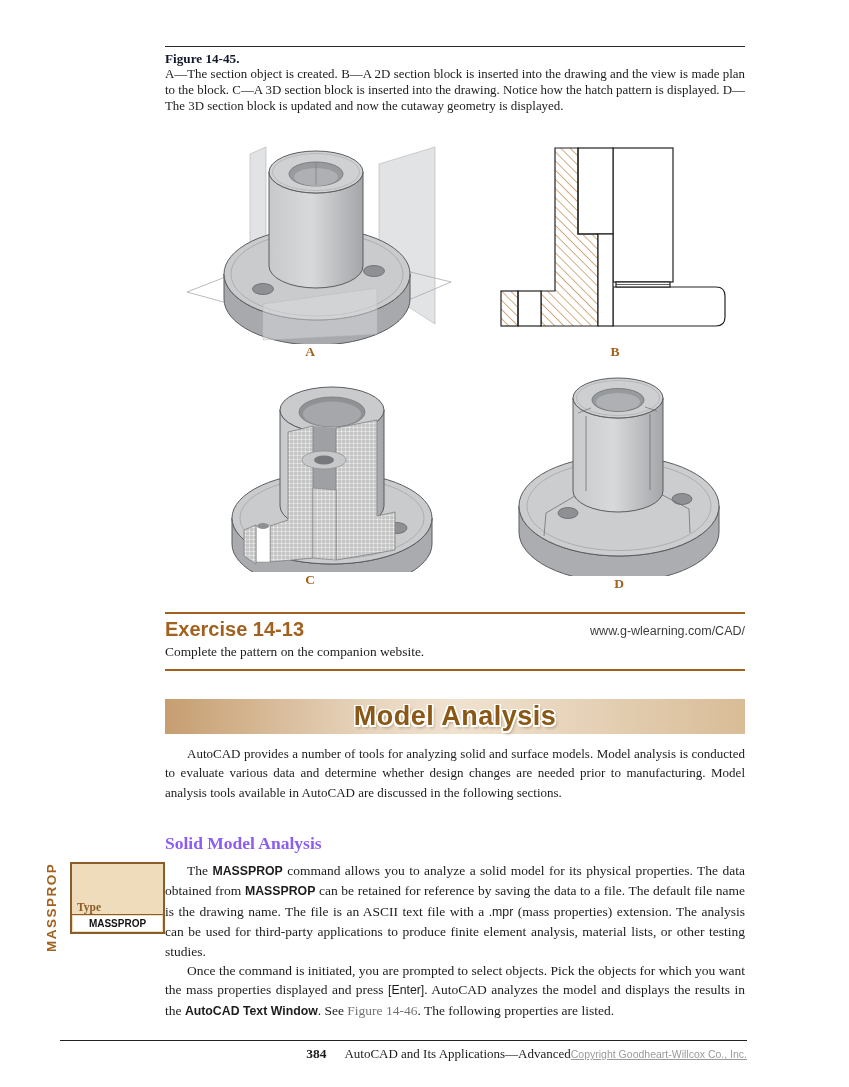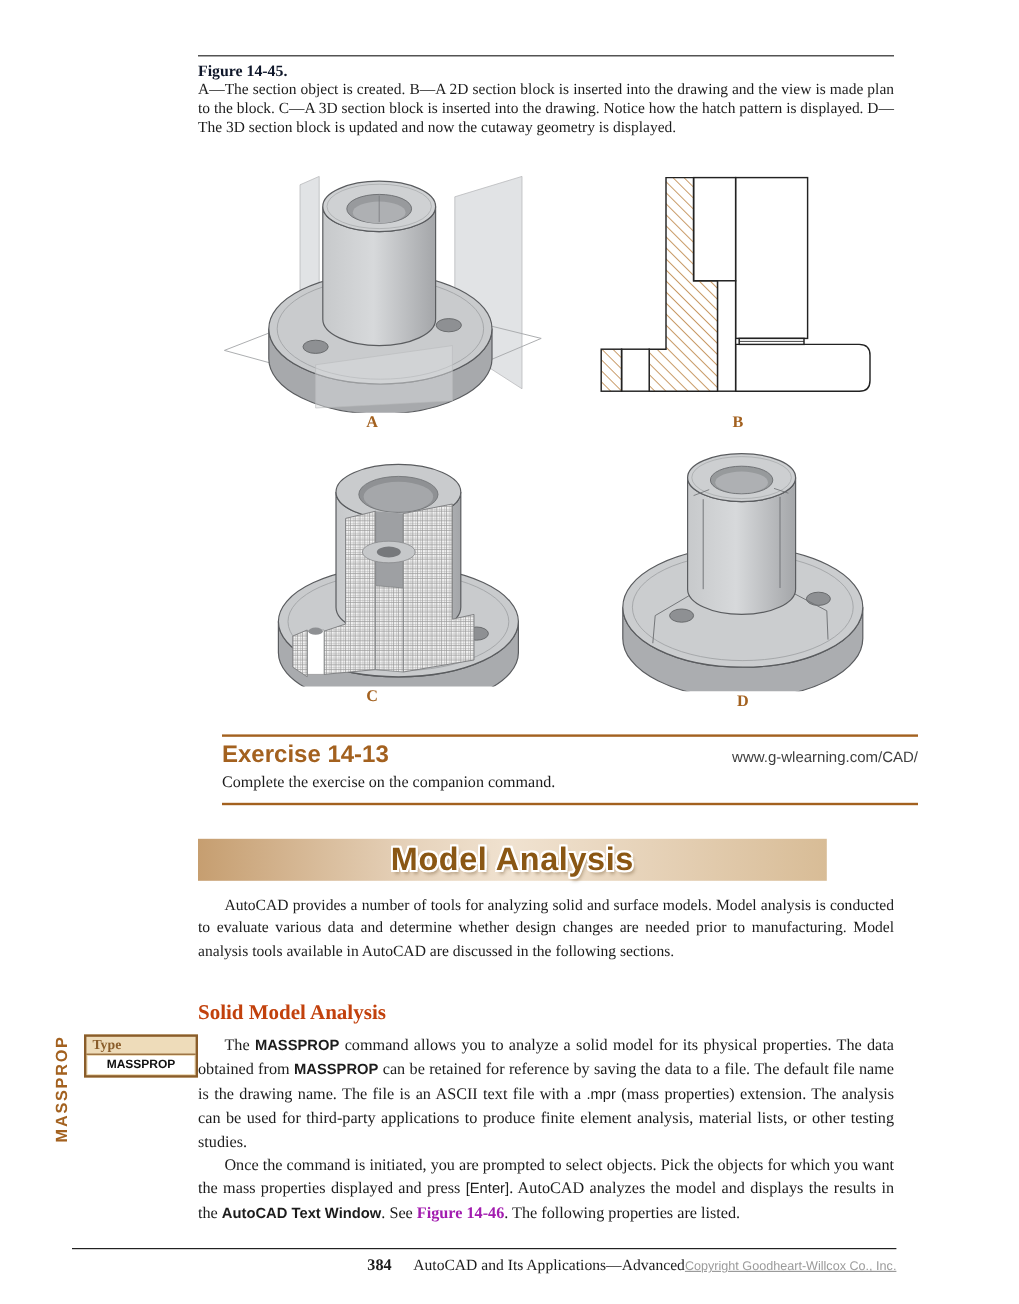--- a/index.html
+++ b/index.html
@@ -11,50 +11,50 @@
   .figcap{position:absolute;left:165px;top:46px;width:580px;}
   .figcap-rule{border-top:1.6px solid #2a2a2a;height:0;}
   .figcap-label{font-weight:bold;font-size:13.2px;color:#0f172a;margin-top:4px;}
   .figcap-text{font-size:12.9px;line-height:15.9px;text-align:justify;}
   
   .figarea{position:absolute;left:165px;top:140px;width:580px;height:458px;}
   .fig{position:absolute;}
   .fig-label{position:absolute;font-weight:bold;font-size:13.5px;color:#A3611F;text-align:center;}
   
   .exercise{position:absolute;left:165px;top:612px;width:580px;
-    border-top:2.5px solid #A3611F;border-bottom:2.5px solid #A3611F;padding:4px 0 9px;margin-left:20px;}
+    border-top:2.5px solid #A3611F;border-bottom:2.5px solid #A3611F;padding:4px 0 9px;}
   .ex-head{display:flex;justify-content:space-between;align-items:flex-end;}
   .ex-title{font-family:"Liberation Sans",sans-serif;font-weight:bold;font-size:20px;color:#A3611F;}
   .ex-url{font-family:"Liberation Sans",sans-serif;font-size:12.5px;color:#3f3f3f;padding-bottom:3px;}
   .ex-body{font-size:13.4px;margin-top:3px;}
   
-  .banner{position:absolute;left:165px;top:699px;width:524px;height:35px;
+  .banner{position:absolute;left:165px;top:699px;width:580px;height:35px;
     background:linear-gradient(90deg,#c69e70 0%,#e7d4bd 35%,#f0e2d0 50%,#e6d2b8 72%,#d8bc96 100%);
     display:flex;align-items:center;justify-content:center;}
   .banner-title{font-family:"Liberation Sans",sans-serif;font-weight:bold;font-size:27px;color:#8A5714;
     letter-spacing:.5px;
     text-shadow:-1.5px -1.5px 0 #fff,1.5px -1.5px 0 #fff,-1.5px 1.5px 0 #fff,1.5px 1.5px 0 #fff,
       0 -1.5px 0 #fff,0 1.5px 0 #fff,-1.5px 0 0 #fff,1.5px 0 0 #fff,2px 3px 3px rgba(90,60,20,.4);}
   
   .intro{position:absolute;left:165px;top:744px;width:580px;font-size:13px;line-height:19.3px;
     text-align:justify;text-indent:22px;}
-  .subhead{position:absolute;left:165px;top:833px;font-weight:bold;font-size:17.5px;color:#c2410c;}
+  .subhead{position:absolute;left:165px;top:833px;font-weight:bold;font-size:17.5px;color:#8b5cf6;}
   .bodycopy{position:absolute;left:165px;top:861px;width:580px;font-size:13.5px;line-height:19.4px;text-align:justify;}
   .bodycopy p{margin:0;text-indent:22px;}
   .seg-cmd{font-family:"Liberation Sans",sans-serif;font-weight:bold;font-size:12.3px;}
   .seg-sans{font-family:"Liberation Sans",sans-serif;font-size:12.3px;}
-  .seg-figref{color:#a21caf;font-weight:bold;}
+  .seg-figref{color:#737373;font-weight:normal;}
   
   .v-label{position:absolute;left:44px;top:861px;height:92px;width:20px;
     writing-mode:vertical-rl;transform:rotate(180deg);
     font-family:"Liberation Sans",sans-serif;font-weight:bold;font-size:13.5px;color:#A3611F;
     letter-spacing:1.5px;text-align:center;}
   .type-box{position:absolute;left:70px;top:862px;width:91px;border:2px solid #8a5d2a;background:#eedcba;}
   .type-box-title{font-family:"Liberation Serif",serif;font-weight:bold;font-size:11.5px;color:#8a5d2a;
-    padding:1px 5px 1px;border-bottom:1.5px solid #8a5d2a;}
+    padding:1px 5px 1px;border-bottom:1.5px solid #8a5d2a;margin-top:36px;}
   .type-box-cmd{background:#ffffff;font-family:"Liberation Sans",sans-serif;font-weight:bold;font-size:10px;
     color:#111;text-align:center;padding:2px 0;margin:1px 1px 1px 1px;}
   
   .footer{position:absolute;left:60px;top:1040px;width:687px;border-top:1.6px solid #222;
     padding-top:5px;display:flex;justify-content:flex-end;align-items:baseline;}
   .footer-left{display:flex;gap:18px;align-items:baseline;}
   .page-num{font-weight:bold;font-size:13.5px;}
   .book-title{font-size:13px;}
   .copyright{font-family:"Liberation Sans",sans-serif;font-size:10.5px;color:#9b9b9b;text-decoration:underline;}
 </style>
@@ -197,21 +197,21 @@
   <div class="fig-label" style="left:330px;top:204px;width:240px;">B</div>
   <div class="fig-label" style="left:20px;top:432px;width:250px;">C</div>
   <div class="fig-label" style="left:325px;top:436px;width:258px;">D</div>
 </div>
 
 <div class="exercise">
   <div class="ex-head">
     <span class="ex-title">Exercise 14-13</span>
     <span class="ex-url">www.g-wlearning.com/CAD/</span>
   </div>
-  <div class="ex-body">Complete the exercise on the companion command.</div>
+  <div class="ex-body">Complete the pattern on the companion website.</div>
 </div>
 
 <div class="banner">
   <span class="banner-title">Model Analysis</span>
 </div>
 
 <div class="intro">AutoCAD provides a number of tools for analyzing solid and surface models. Model analysis is conducted to evaluate various data and determine whether design changes are needed prior to manufacturing. Model analysis tools available in AutoCAD are discussed in the following sections.</div>
 
 <div class="subhead">Solid Model Analysis</div>
 

